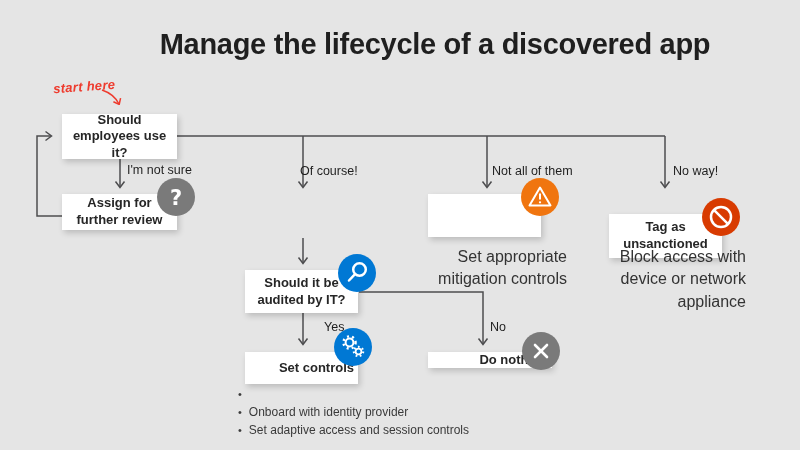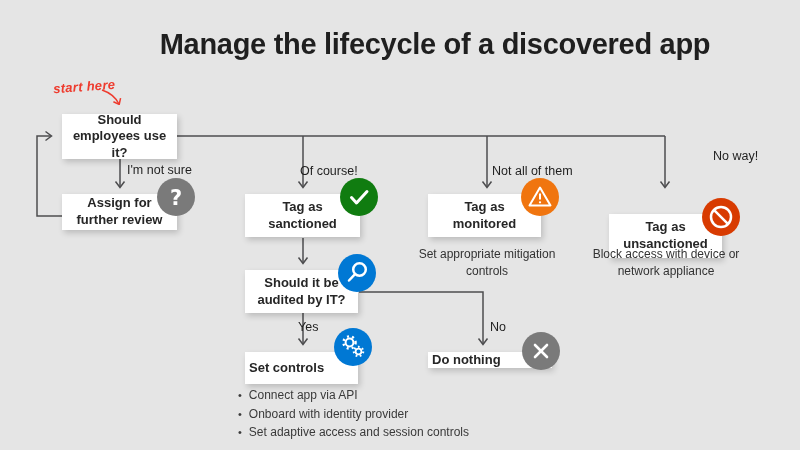--- a/index.html
+++ b/index.html
@@ -18,37 +18,37 @@
   }
   .start-hint{
     position:absolute;left:53px;top:79px;
     color:#ee3b2e;font-size:13px;font-weight:700;font-style:italic;
     transform:rotate(-4deg);letter-spacing:0.3px;
   }
   svg.lines{position:absolute;top:0;left:0;width:800px;height:450px;}
   .node{
     position:absolute;background:#ffffff;
     box-shadow:2px 3px 6px rgba(0,0,0,0.18);
-    display:flex;align-items:center;justify-content:flex-start;
+    display:flex;align-items:center;justify-content:flex-end;
     text-align:center;font-size:13px;font-weight:700;
     line-height:1.28;color:#262626;padding:2px 4px;box-sizing:border-box;
   }
   .badge{
     position:absolute;width:38px;height:38px;border-radius:50%;
     right:-18px;top:-16px;
   }
   .badge svg{display:block;width:38px;height:38px;}
   .badge.raise{top:-24px;right:-14px;}
   .badge.raise2{top:-20px;right:-8px;}
   .edge-label{
     position:absolute;font-size:12.5px;font-weight:400;color:#1f1f1f;
     white-space:nowrap;
   }
   .note{
-    position:absolute;font-size:12px;color:#333333;text-align:center;
+    position:absolute;font-size:16px;color:#333333;text-align:right;
     line-height:1.4;
   }
   .bullets{position:absolute;left:238px;top:388px;font-size:12px;color:#3a3a3a;}
   .bullet-row{display:flex;align-items:baseline;margin-bottom:4.5px;}
   .bullet-dot{margin-right:7px;font-size:11px;color:#3a3a3a;}
 </style>
 </head>
 <body>
 
 <div class="canvas">
@@ -87,32 +87,22 @@
   <div class="node" style="left:62px;top:194px;width:115px;height:36px;">
     <span>Assign for further review</span>
     <span class="badge">
       <svg viewBox="0 0 38 38">
         <circle cx="19" cy="19" r="19" fill="#7a7a7a"></circle>
         <text x="19" y="26.5" text-anchor="middle" font-family="DejaVu Sans, sans-serif" font-size="21" fill="#ffffff">?</text>
       </svg>
     </span>
   </div>
 
-  <div class="node" style="left:245px;top:194px;width:115px;height:43px;">
-    <span>Tag as sanctioned</span>
-    <span class="badge">
-      <svg viewBox="0 0 38 38">
-        <circle cx="19" cy="19" r="19" fill="#107c10"></circle>
-        <polyline points="11.5,19.5 16.5,25 27,13.5" fill="none" stroke="#ffffff" stroke-width="3" stroke-linecap="round" stroke-linejoin="round"></polyline>
-      </svg>
-    </span>
-  </div>
 
   <div class="node" style="left:428px;top:194px;width:113px;height:43px;">
-    <span>Tag as monitored</span>
     <span class="badge">
       <svg viewBox="0 0 38 38">
         <circle cx="19" cy="19" r="19" fill="#f0750f"></circle>
         <path d="M19 9.5 L29.5 27.5 L8.5 27.5 Z" fill="none" stroke="#ffffff" stroke-width="2" stroke-linejoin="round"></path>
         <line x1="19" y1="15.5" x2="19" y2="21.5" stroke="#ffffff" stroke-width="2"></line>
         <circle cx="19" cy="24.3" r="1.15" fill="#ffffff"></circle>
       </svg>
     </span>
   </div>
 
@@ -160,31 +150,30 @@
         <circle cx="19" cy="19" r="19" fill="#7a7a7a"></circle>
         <line x1="13" y1="13" x2="25" y2="25" stroke="#ffffff" stroke-width="2.6" stroke-linecap="round"></line>
         <line x1="25" y1="13" x2="13" y2="25" stroke="#ffffff" stroke-width="2.6" stroke-linecap="round"></line>
       </svg>
     </span>
   </div>
 
   <div class="edge-label" style="left:127px;top:163px;">I'm not sure</div>
   <div class="edge-label" style="left:300px;top:164px;">Of course!</div>
   <div class="edge-label" style="left:492px;top:164px;">Not all of them</div>
-  <div class="edge-label" style="left:673px;top:149px;margin-left:40px;">No way!</div>
-  <div class="edge-label" style="left:298px;top:320px;text-align:center;">Yes</div>
+  <div class="edge-label" style="left:673px;top:164px;">No way!</div>
+  <div class="edge-label" style="left:324px;top:320px;text-align:center;">Yes</div>
   <div class="edge-label" style="left:490px;top:320px;">No</div>
 
   <div class="note" style="left:407px;top:246px;width:160px;">Set appropriate mitigation controls</div>
   <div class="note" style="left:586px;top:246px;width:160px;">Block access with device or network appliance</div>
 
   <div class="bullets">
     <div class="bullet-row">
       <span class="bullet-dot">•</span>
-      <span>Connect app via API</span>
     </div>
     <div class="bullet-row">
       <span class="bullet-dot">•</span>
       <span>Onboard with identity provider</span>
     </div>
     <div class="bullet-row">
       <span class="bullet-dot">•</span>
       <span>Set adaptive access and session controls</span>
     </div>
   </div>

